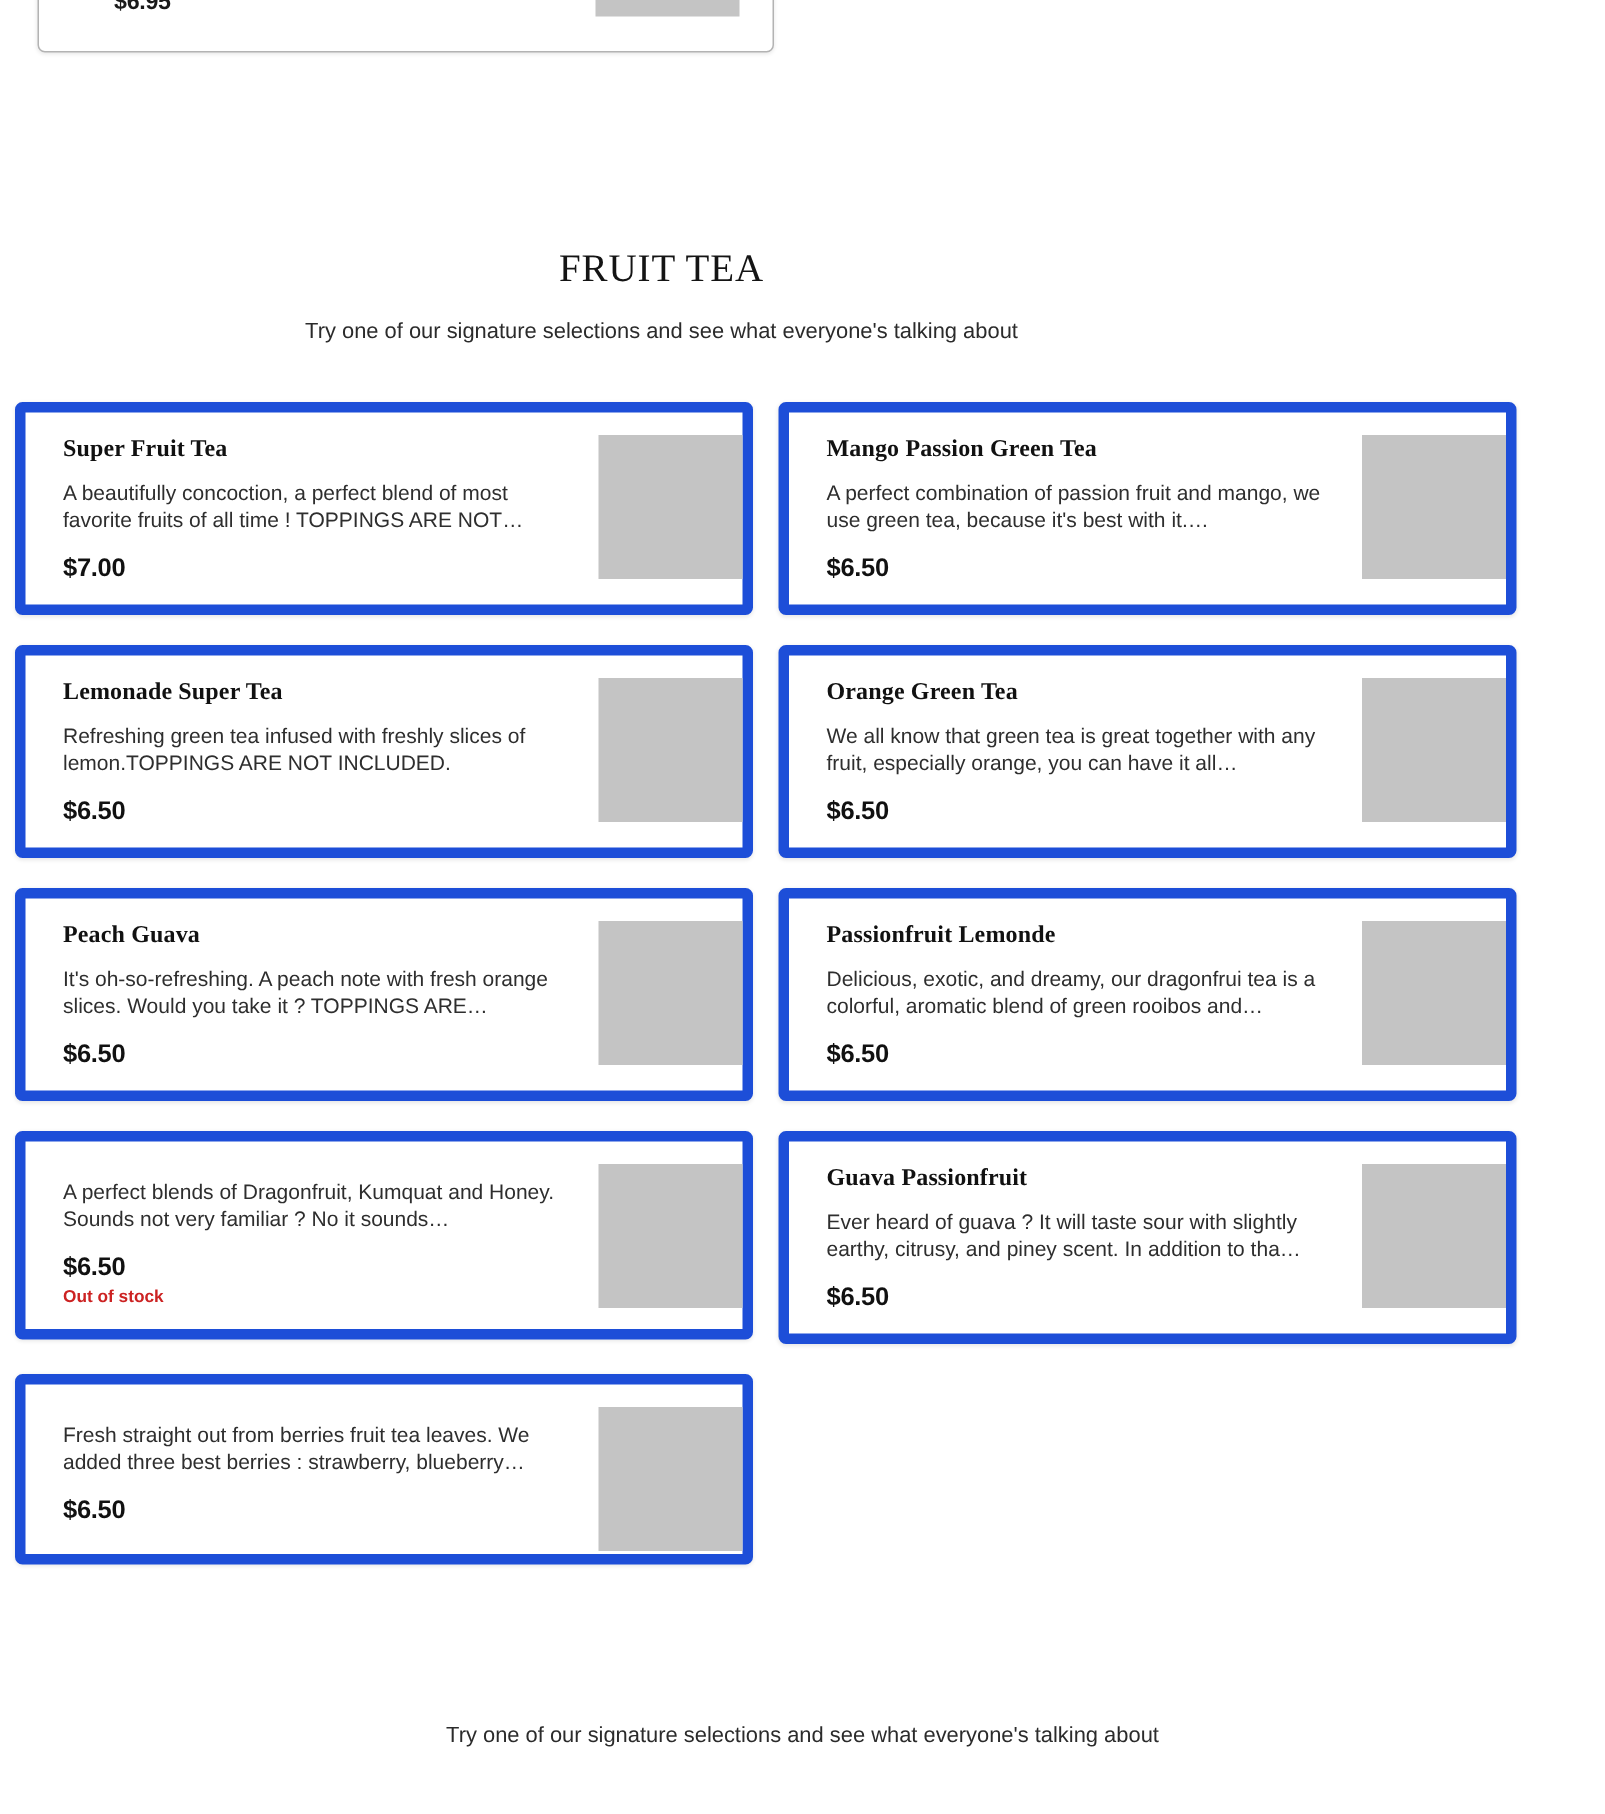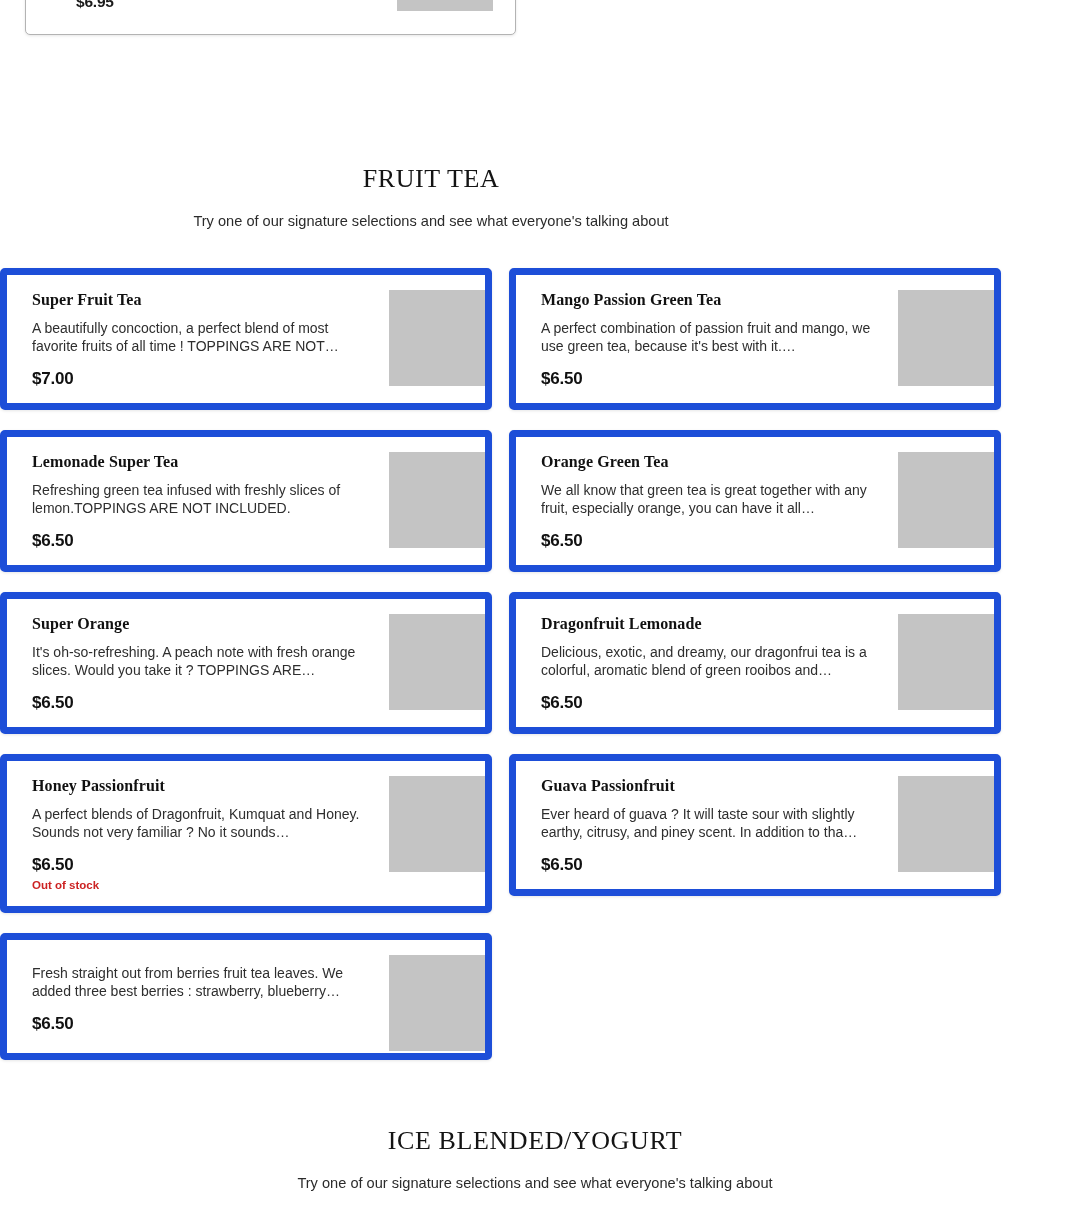--- a/index.html
+++ b/index.html
@@ -141,21 +141,21 @@
   .card-thumb {
     position: absolute;
     right: 0;
     top: 15px;
     width: 96px;
     height: 96px;
     background: #c4c4c4;
   }
 
   
-  #fruit-tea-section { position: absolute; left: 0; top: 0; width: 862px; }
+  #fruit-tea-section { position: absolute; left: 10px; top: 0; width: 862px; }
   #fruit-tea-section .section-title { margin-top: 166px; }
   #fruit-tea-section .grid { margin-top: 39px; }
 
   #ice-blended-section { position: absolute; left: 0; top: 1128px; width: 1070px; }
   #ice-blended-section .section-title { margin-top: 0; }
 </style>
 </head>
 <body>
 
 <div class="partial-card-wrap">
@@ -198,37 +198,36 @@
       <div class="card">
         <div class="card-body">
           <div class="card-title">Orange Green Tea</div>
           <div class="card-desc">We all know that green tea is great together with any fruit, especially orange, you can have it all…</div>
           <div class="card-price">$6.50</div>
         </div>
         <div class="card-thumb"></div>
       </div>
       <div class="card">
         <div class="card-body">
-          <div class="card-title">Super Orange</div>
+          <div class="card-title">Peach Guava</div>
           <div class="card-desc">It's oh-so-refreshing. A peach note with fresh orange slices. Would you take it ? TOPPINGS ARE…</div>
           <div class="card-price">$6.50</div>
         </div>
         <div class="card-thumb"></div>
       </div>
       <div class="card">
         <div class="card-body">
-          <div class="card-title">Dragonfruit Lemonade</div>
+          <div class="card-title">Passionfruit Lemonde</div>
           <div class="card-desc">Delicious, exotic, and dreamy, our dragonfrui tea is a colorful, aromatic blend of green rooibos and…</div>
           <div class="card-price">$6.50</div>
         </div>
         <div class="card-thumb"></div>
       </div>
       <div class="card">
         <div class="card-body">
-          <div class="card-title">Honey Passionfruit</div>
           <div class="card-desc">A perfect blends of Dragonfruit, Kumquat and Honey. Sounds not very familiar ? No it sounds…</div>
           <div class="card-price">$6.50</div>
           <div class="card-stock" style="color: rgb(204, 34, 34);">Out of stock</div>
         </div>
         <div class="card-thumb"></div>
       </div>
       <div class="card">
         <div class="card-body">
           <div class="card-title">Guava Passionfruit</div>
           <div class="card-desc">Ever heard of guava ? It will taste sour with slightly earthy, citrusy, and piney scent. In addition to tha…</div>
@@ -241,16 +240,15 @@
           <div class="card-desc">Fresh straight out from berries fruit tea leaves. We added three best berries : strawberry, blueberry…</div>
           <div class="card-price">$6.50</div>
         </div>
         <div class="card-thumb"></div>
       </div>
     </div>
 </div>
 
 <div class="section" id="ice-blended-section">
   <div class="section-head">
-    <div class="section-title">ICE BLENDED/YOGURT</div>
     <div class="section-sub">Try one of our signature selections and see what everyone's talking about</div>
   </div>
 </div>
 
 </body></html>

